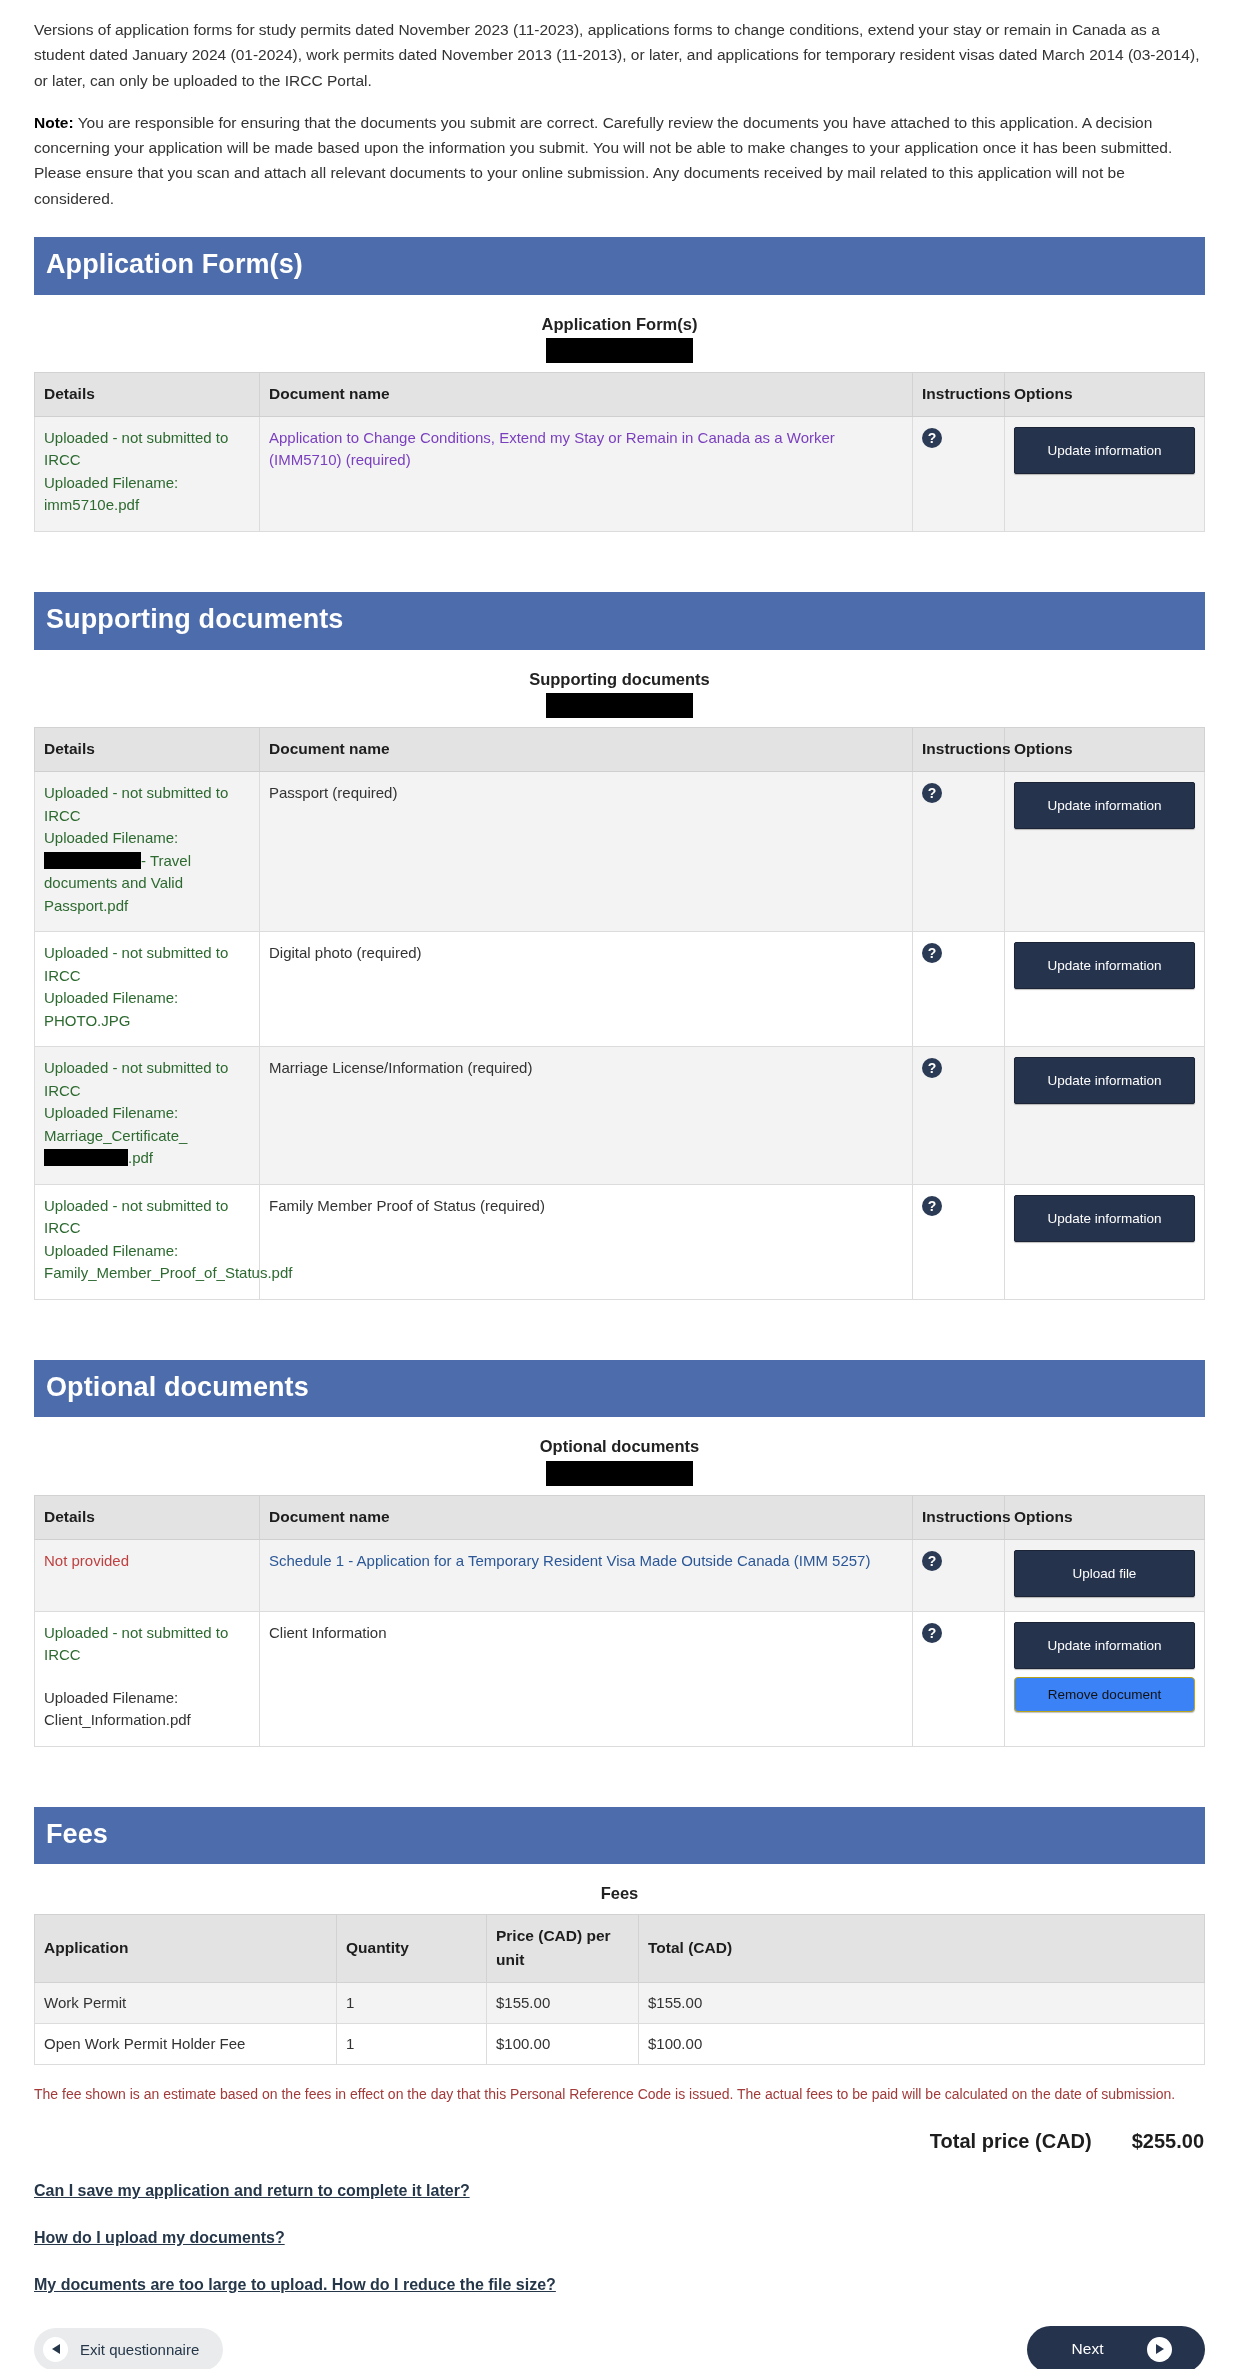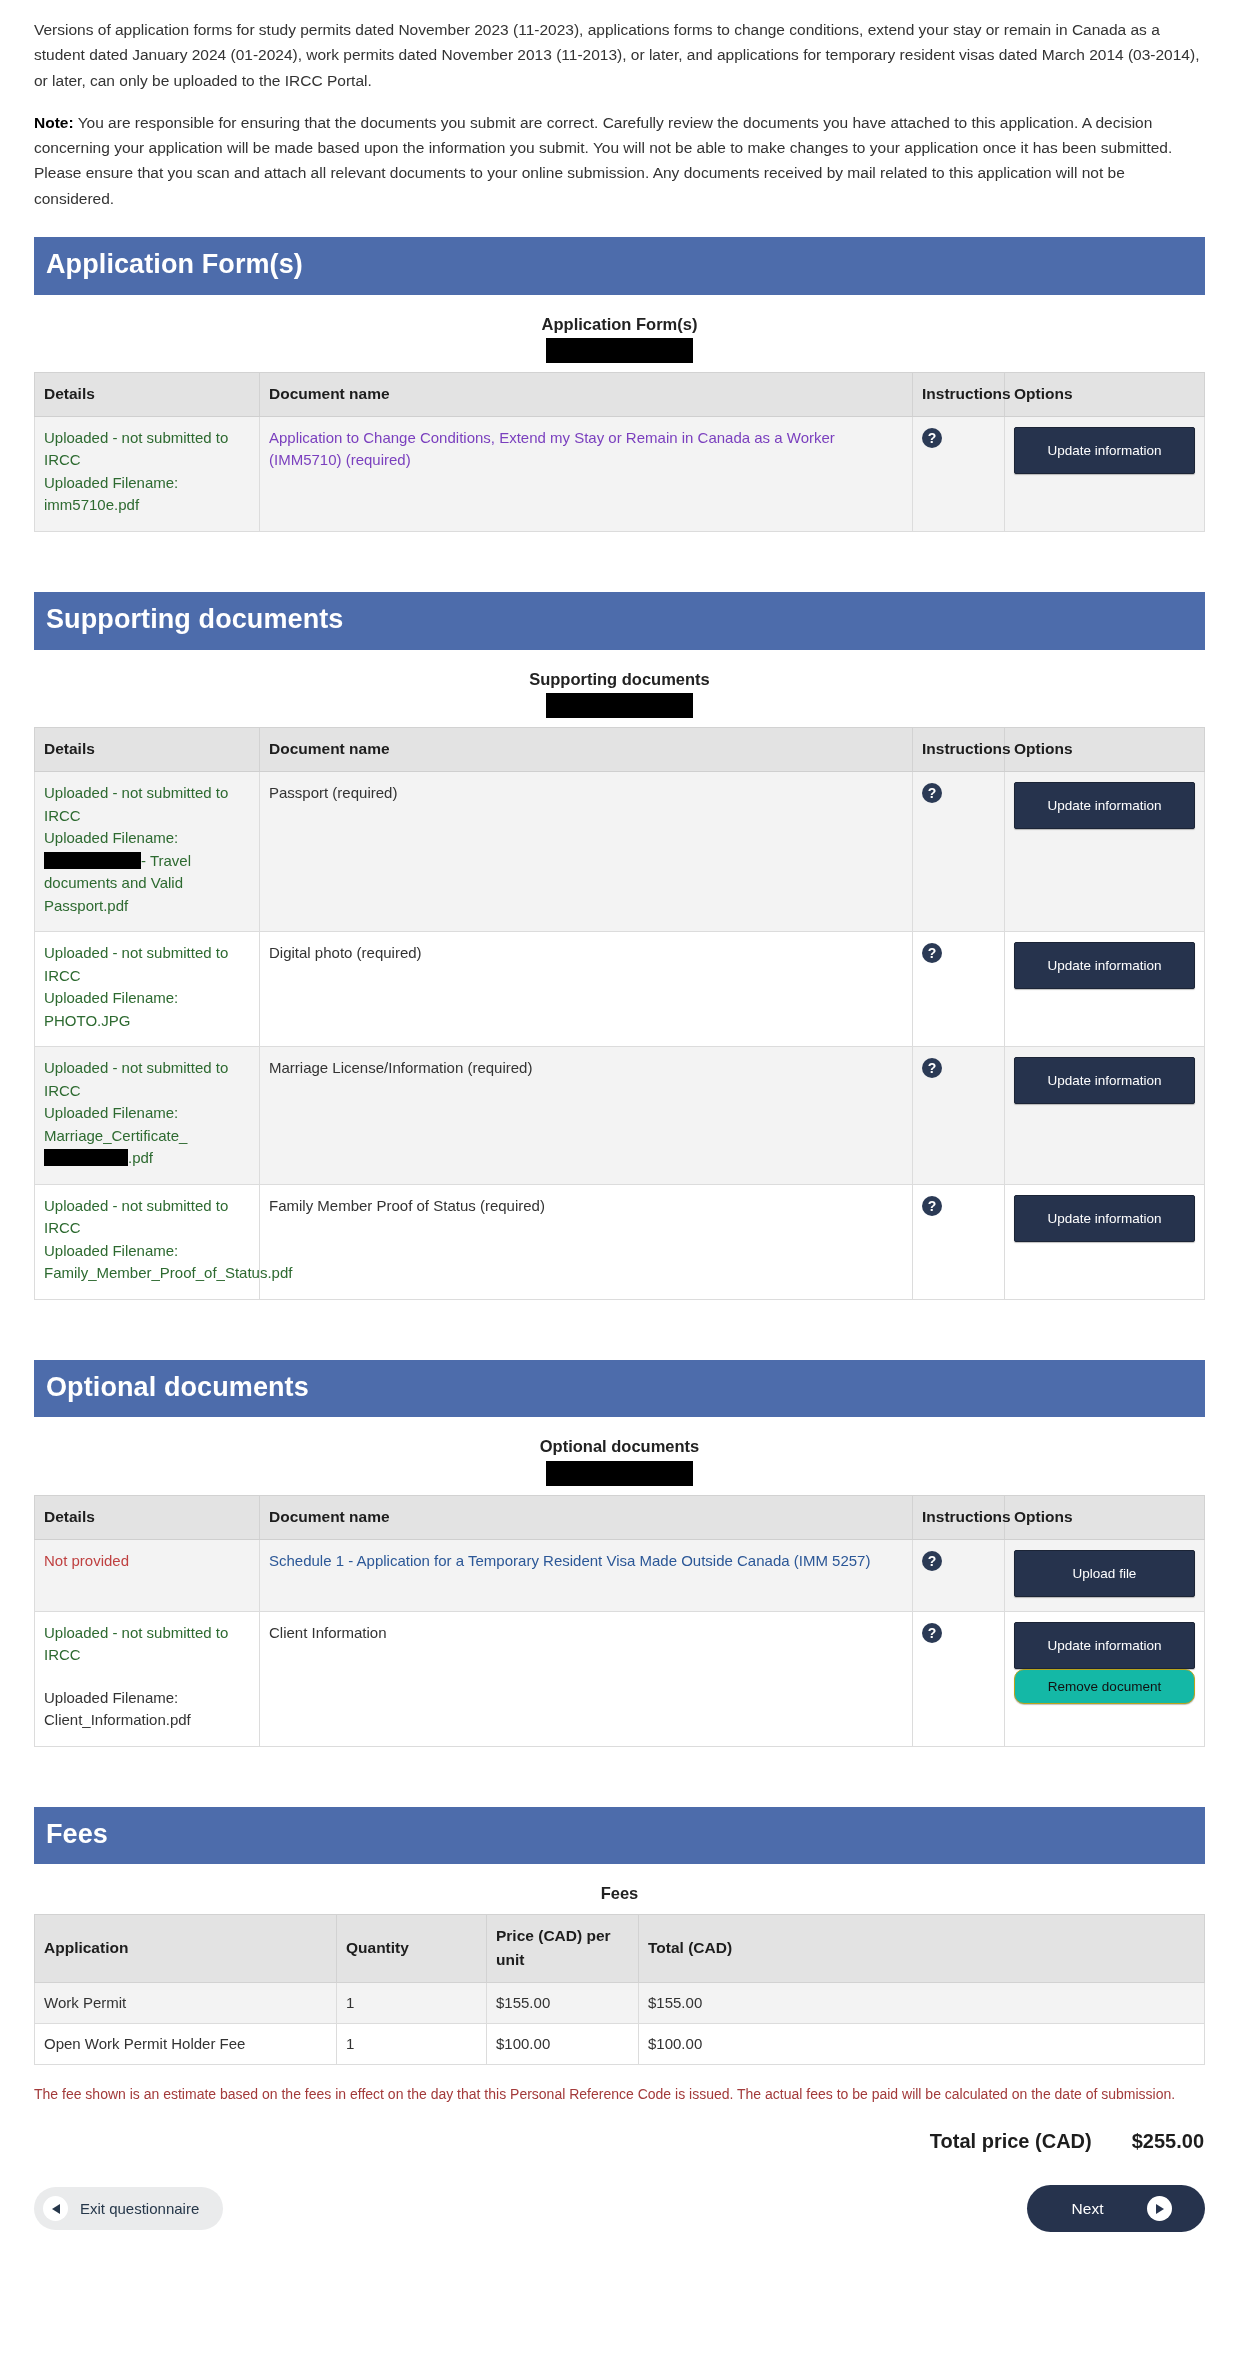--- a/index.html
+++ b/index.html
@@ -148,28 +148,29 @@
     padding: 15px 4px;
     text-align: center;
     cursor: pointer;
     font-family: "Liberation Sans", sans-serif;
     box-shadow: 0 1px 1px rgba(0,0,0,.25);
   }
   .btn-yellow {
     display: block;
     width: 100%;
     max-width: 218px;
-    background: #14b8a6;
+    background: #3b82f6;
     color: #121212;
     border: 1px solid #b8a41d;
-    border-radius: 10px;
+    border-radius: 4px;
     font-size: 13.5px;
     padding: 9px 4px;
     text-align: center;
     cursor: pointer;
+    margin-top: 8px;
     font-family: "Liberation Sans", sans-serif;
     box-shadow: 0 1px 1px rgba(0,0,0,.25);
   }
 
   
   table.fees-table {
     width: 100%;
     border-collapse: collapse;
     margin-top: 9px;
     font-size: 15px;
@@ -514,20 +515,25 @@
       </tr>
     </tbody>
   </table>
 
   <div class="fee-note">The fee shown is an estimate based on the fees in effect on the day that this Personal Reference Code is issued. The actual fees to be paid will be calculated on the date of submission.</div>
 
   <div class="total-row">
     <span class="tot-label">Total price (CAD)</span><span>$255.00</span>
   </div>
 
+  <div class="faq-links">
+    <a href="#">Can I save my application and return to complete it later?</a>
+    <a href="#">How do I upload my documents?</a>
+    <a href="#">My documents are too large to upload. How do I reduce the file size?</a>
+  </div>
 
   <div class="footer-nav">
     <button class="btn-exit">
       <span class="circ light">
         <span class="tri-left"></span>
       </span>
       <span>Exit questionnaire</span>
     </button>
     <button class="btn-next">
       <span>Next</span>

